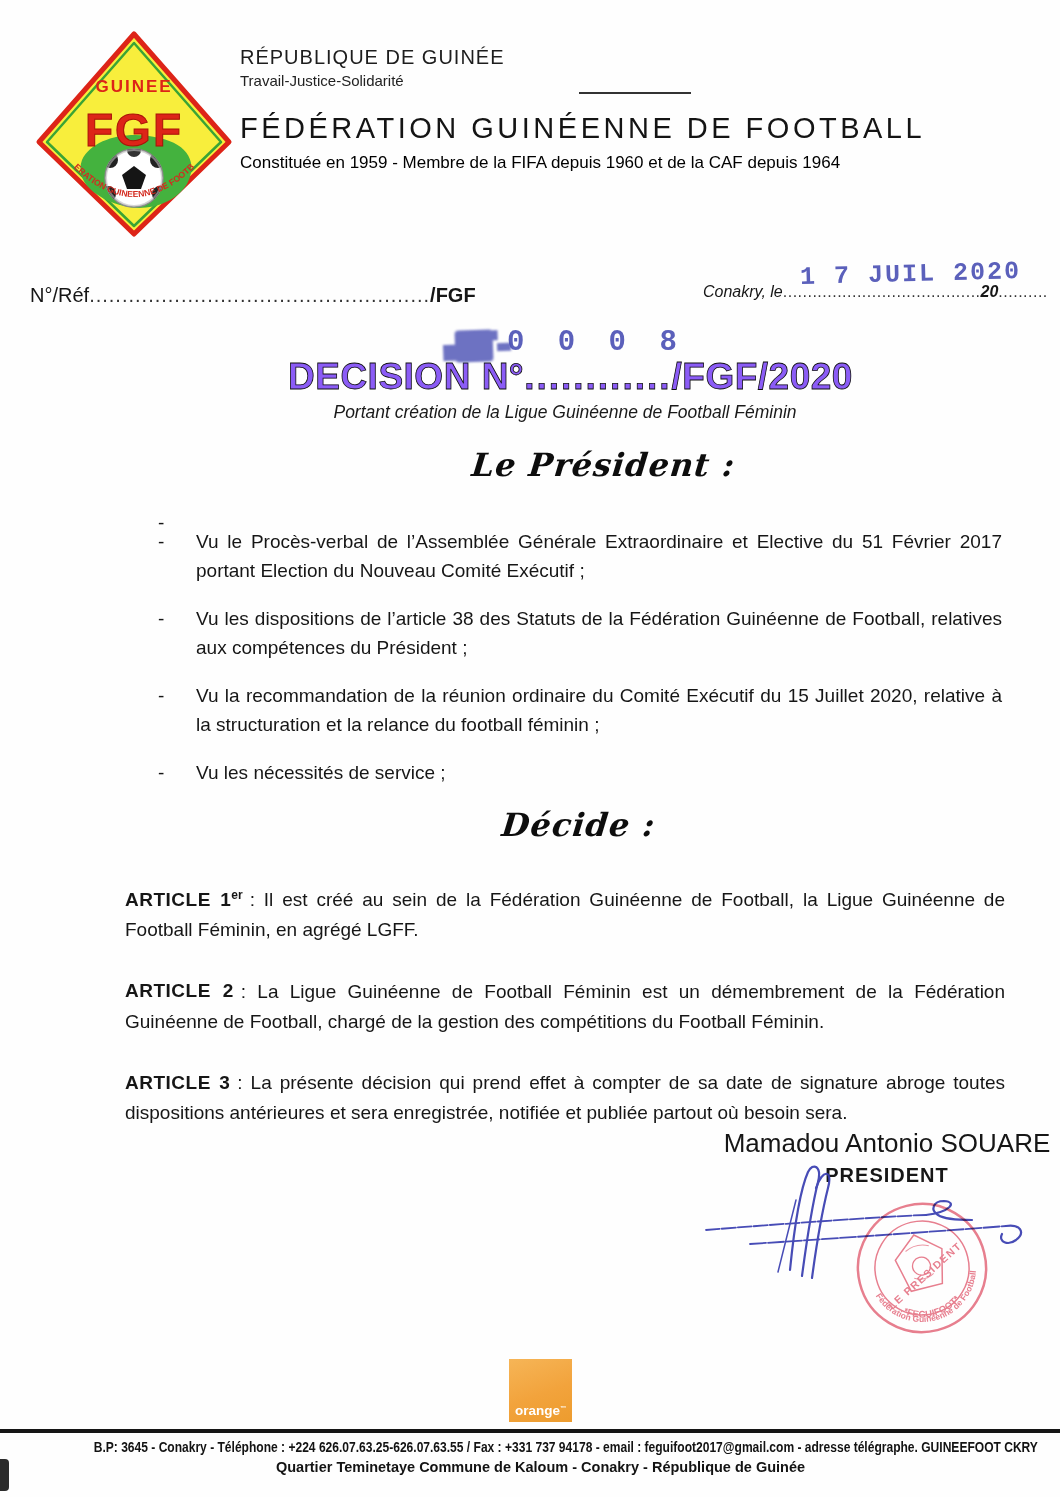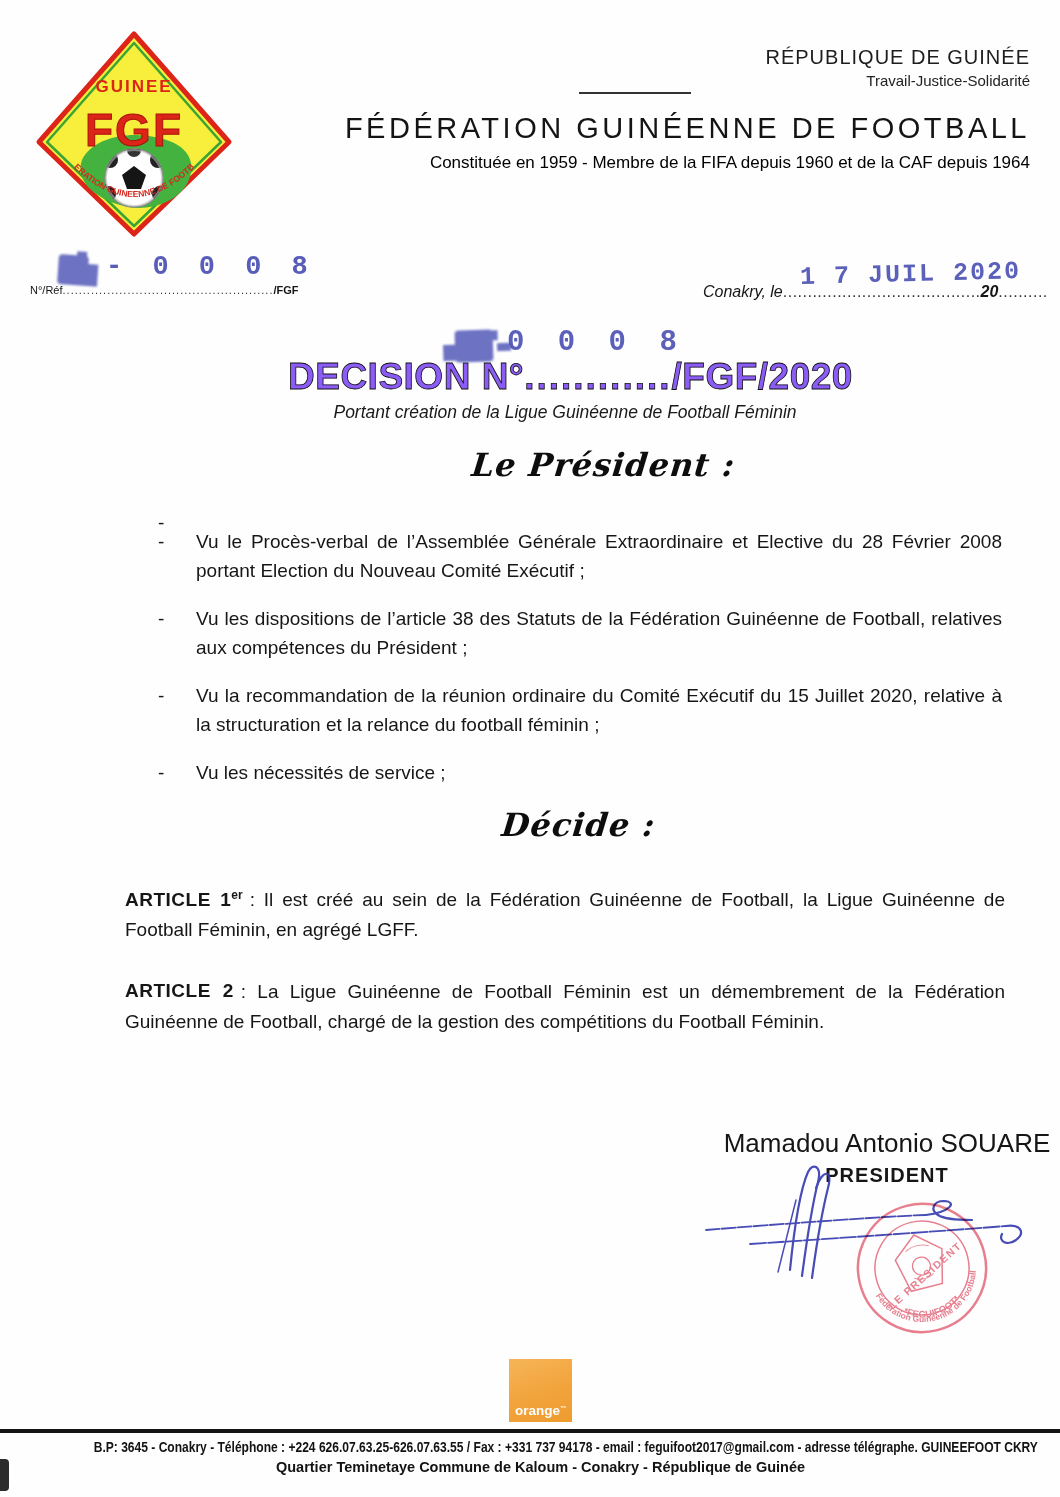--- a/index.html
+++ b/index.html
@@ -3,28 +3,28 @@
 <meta charset="utf-8">
 <style>
   html,body{margin:0;padding:0;background:#e8e8e8;}
   .page{
     position:relative;width:1060px;height:1497px;margin:0 auto;
     background:#fefefe;overflow:hidden;
     font-family:"Liberation Sans",sans-serif;color:#161616;
   }
   
   .logo-svg{position:absolute;left:34px;top:28px;}
-  .header-text{position:absolute;left:240px;right:30px;top:46px;text-align:right;}
+  .header-text{position:absolute;left:240px;right:30px;top:46px;text-align:left;}
   .republic{font-size:20px;letter-spacing:1px;color:#1d1d1d;}
   .motto{font-size:15px;margin-top:3px;color:#222;}
   .motto-line{width:112px;border-top:2px solid #333;margin:3px auto 0 auto;}
   .federation{font-size:29px;letter-spacing:3.5px;margin-top:18px;color:#141414;white-space:nowrap;}
   .constituee{font-size:17px;margin-top:8px;color:#000000;white-space:nowrap;}
   
-  .ref-line{position:absolute;left:30px;top:284px;font-size:11px;white-space:nowrap;}
+  .ref-line{position:absolute;left:30px;top:284px;font-size:20px;white-space:nowrap;}
   .ref-dots{letter-spacing:1px;color:#333;}
   .ref-suffix{font-weight:bold;}
   .stamp-blue{color:#4a50b4;font-family:"Liberation Mono","DejaVu Sans Mono",monospace;font-weight:bold;}
   .ref-stamp{position:absolute;left:58px;top:252px;white-space:nowrap;}
   .ref-stamp .num{font-size:27px;letter-spacing:7px;opacity:.92;}
   .smudge{display:inline-block;background:#4a50b4;filter:blur(1.3px);opacity:.8;vertical-align:middle;}
   .sm1{width:30px;height:30px;border-radius:4px;transform:rotate(4deg);
        box-shadow:14px 4px 0 -4px #4a50b4,-8px -4px 0 -9px #4a50b4,8px -14px 0 -10px #4a50b4;margin-right:18px;}
   .date-line{position:absolute;left:703px;top:283px;font-size:16px;white-space:nowrap;}
   .date-prefix{font-weight:normal;font-style:italic;}
@@ -109,23 +109,20 @@
     <div class="republic">RÉPUBLIQUE DE GUINÉE</div>
     <div class="motto">Travail-Justice-Solidarité</div>
     <div class="motto-line"></div>
     <div class="federation">FÉDÉRATION GUINÉENNE DE FOOTBALL</div>
     <div class="constituee">Constituée en 1959 - Membre de la FIFA depuis 1960 et de la CAF depuis 1964</div>
   </div>
 
   <div class="ref-line">
     <span>N°/Réf</span><span class="ref-dots">....................................................</span><span class="ref-suffix">/FGF</span>
   </div>
-  <div class="ref-stamp stamp-blue">
-    <span class="smudge sm1"></span><span class="num">- 0 0 0 8</span>
-  </div>
 
   <div class="date-line">
     <span class="date-prefix">Conakry, le</span><span class="date-dots">........................................</span><span class="date-year">20</span><span class="date-dots">..........</span>
   </div>
   <div class="date-stamp stamp-blue">1 7 JUIL 2020</div>
 
   <div class="title">
     <span>DECISION N°</span><span class="title-dots">............</span><span>/FGF/2020</span>
   </div>
   <div class="title-stamp stamp-blue">
@@ -134,21 +131,21 @@
   <div class="subtitle">Portant création de la Ligue Guinéenne de Football Féminin</div>
 
   <div class="script-heading president-heading">Le Président :</div>
 
   <div class="considerations">
     <div class="vu-item">
       <span class="vu-dash">-</span>
     </div>
     <div class="vu-item">
       <span class="vu-dash">-</span>
-      <span class="vu-text">Vu le Procès-verbal de l’Assemblée Générale Extraordinaire et Elective du 28 Février 2008 portant Election du Nouveau Comité Exécutif ;</span>
+      <span class="vu-text">Vu le Procès-verbal de l’Assemblée Générale Extraordinaire et Elective du 51 Février 2017 portant Election du Nouveau Comité Exécutif ;</span>
     </div>
     <div class="vu-item">
       <span class="vu-dash">-</span>
       <span class="vu-text">Vu les dispositions de l’article 38 des Statuts de la Fédération Guinéenne de Football, relatives aux compétences du Président ;</span>
     </div>
     <div class="vu-item">
       <span class="vu-dash">-</span>
       <span class="vu-text">Vu la recommandation de la réunion ordinaire du Comité Exécutif du 15 Juillet 2020, relative à la structuration et la relance du football féminin ;</span>
     </div>
     <div class="vu-item">
@@ -158,20 +155,23 @@
   </div>
 
   <div class="script-heading decide-heading">Décide :</div>
 
   <div class="articles">
     <p class="article">
       <span class="article-label">ARTICLE 1</span><sup>er</sup><span class="article-text">: Il est créé au sein de la Fédération Guinéenne de Football, la Ligue Guinéenne de Football Féminin, en agrégé LGFF.</span>
     </p>
     <p class="article">
       <span class="article-label">ARTICLE 2</span><sup></sup><span class="article-text">: La Ligue Guinéenne de Football Féminin est un démembrement de la Fédération Guinéenne de Football, chargé de la gestion des compétitions du Football Féminin.</span>
+    </p>
+    <p class="article">
+      <span class="article-label">ARTICLE 3</span><sup></sup><span class="article-text">: La présente décision qui prend effet à compter de sa date de signature abroge toutes dispositions antérieures et sera enregistrée, notifiée et publiée partout où besoin sera.</span>
     </p>
   </div>
 
   <div class="sig-block">
     <div class="sig-name">Mamadou Antonio SOUARE</div>
     <div class="sig-title">PRESIDENT</div>
   </div>
 
   <svg class="signature-svg" width="340" height="150" viewBox="0 0 340 150">
     <g fill="none" stroke="#383db0" stroke-width="2.2" stroke-linecap="round" opacity=".92">

